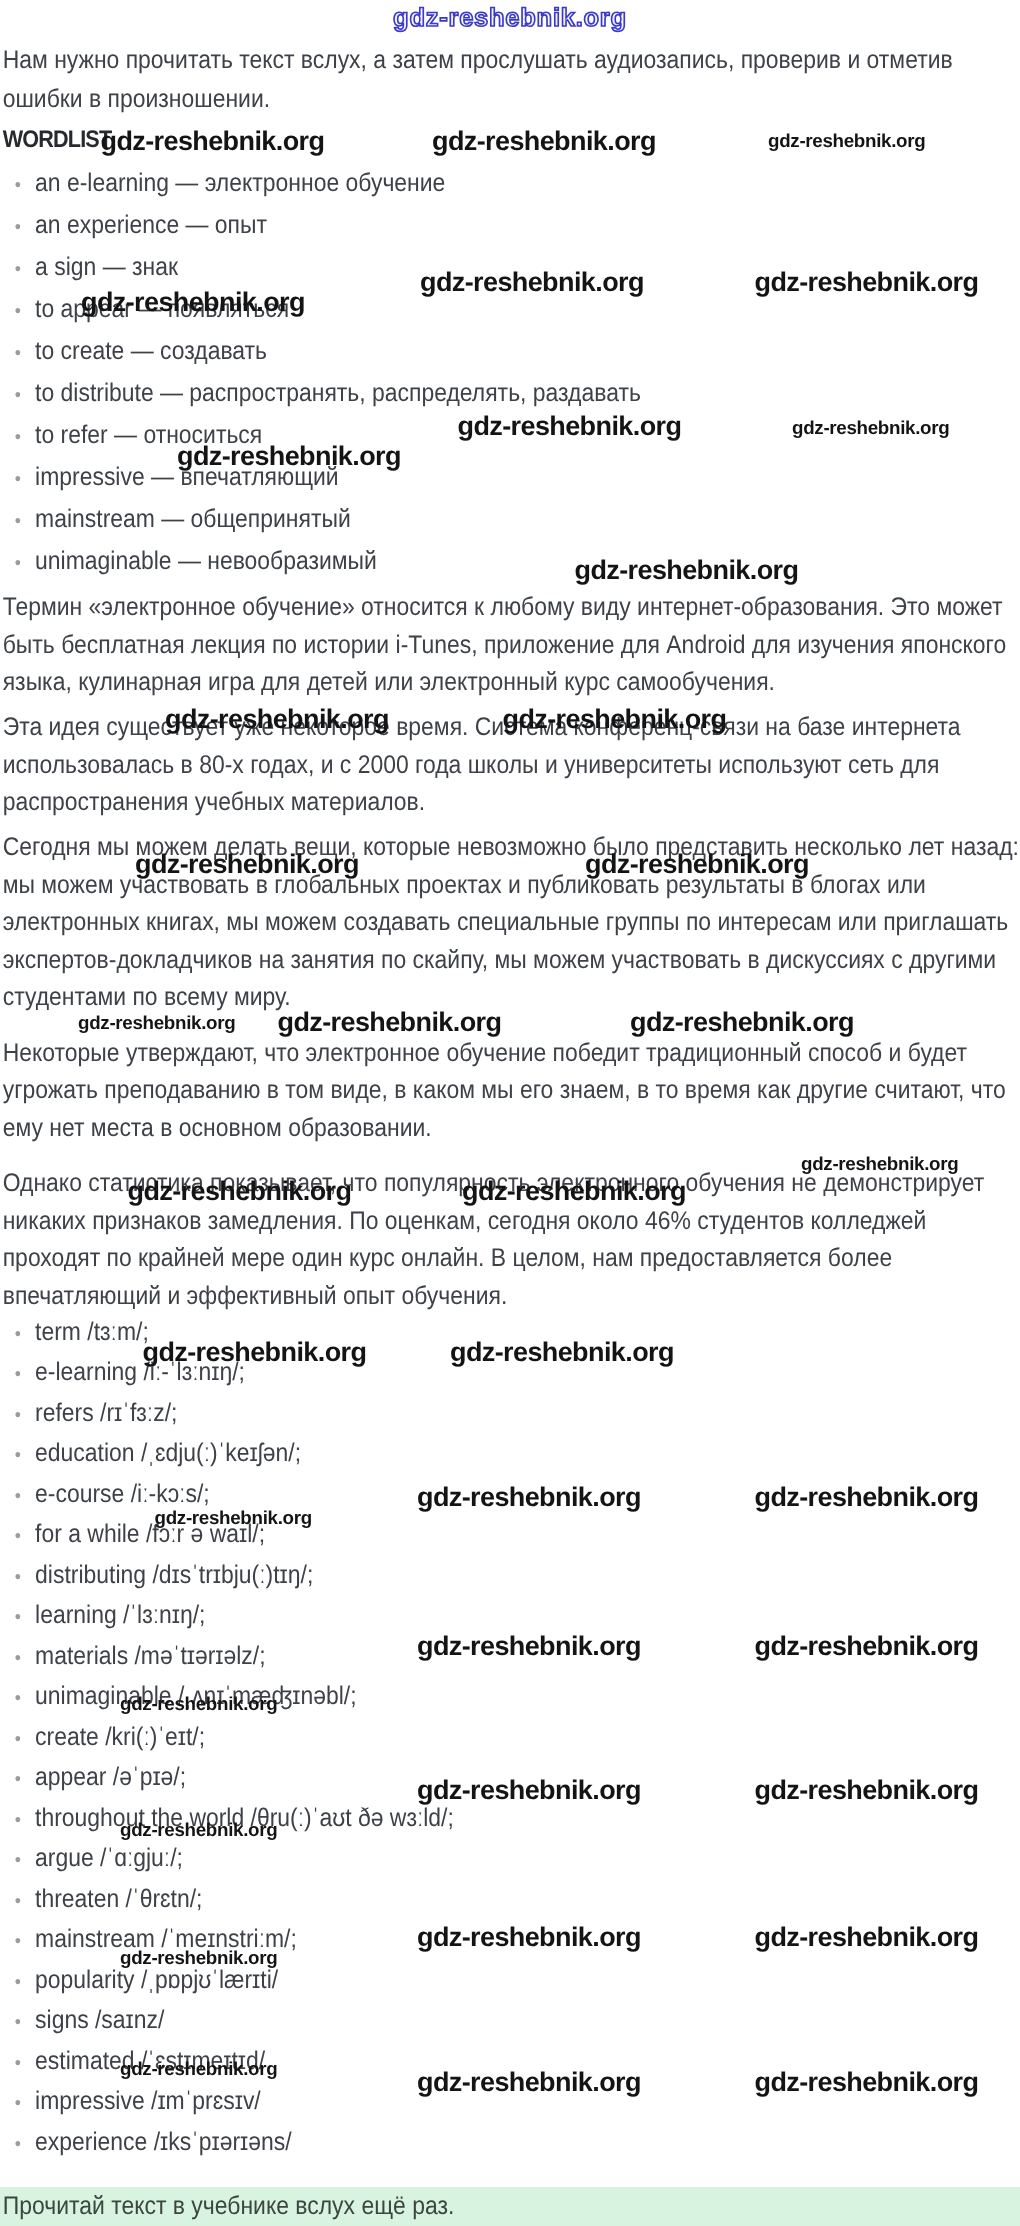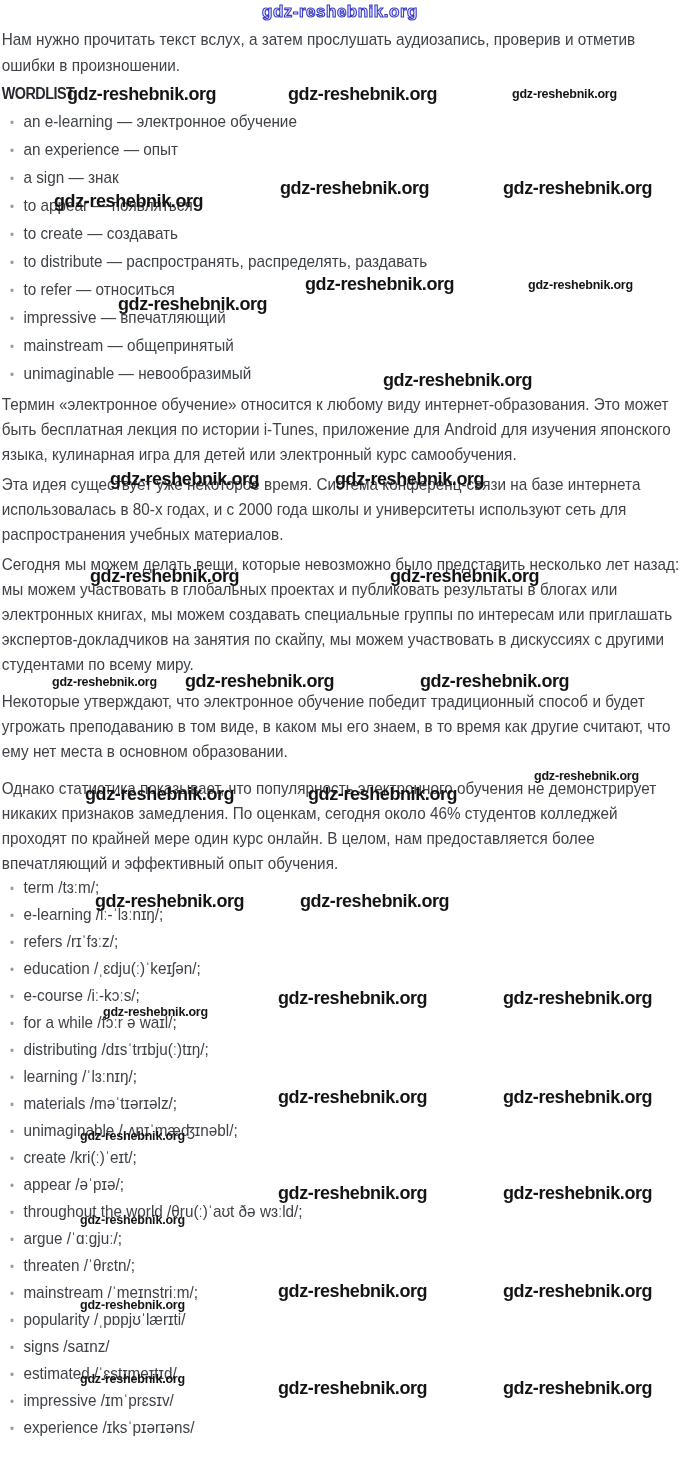--- a/index.html
+++ b/index.html
@@ -147,14 +147,19 @@
       <span class="wm wm-b" style="left: 503px; top: 1183px;">gdz-reshebnik.org</span>
       <span class="wm wm-s" style="left: 80px; top: 1213px;">gdz-reshebnik.org</span>
       <span class="wm wm-b" style="left: 278px; top: 1281px;">gdz-reshebnik.org</span>
       <span class="wm wm-b" style="left: 503px; top: 1281px;">gdz-reshebnik.org</span>
       <span class="wm wm-s" style="left: 80px; top: 1298px;">gdz-reshebnik.org</span>
       <span class="wm wm-s" style="left: 80px; top: 1372px;">gdz-reshebnik.org</span>
       <span class="wm wm-b" style="left: 278px; top: 1378px;">gdz-reshebnik.org</span>
       <span class="wm wm-b" style="left: 503px; top: 1378px;">gdz-reshebnik.org</span>
     </div>
 
+  <div class="footer-bar">
+    <div class="squeeze-f">
+      <span>Прочитай текст в учебнике вслух ещё раз.</span>
+    </div>
+  </div>
 
 </div>
 
 </body></html>

